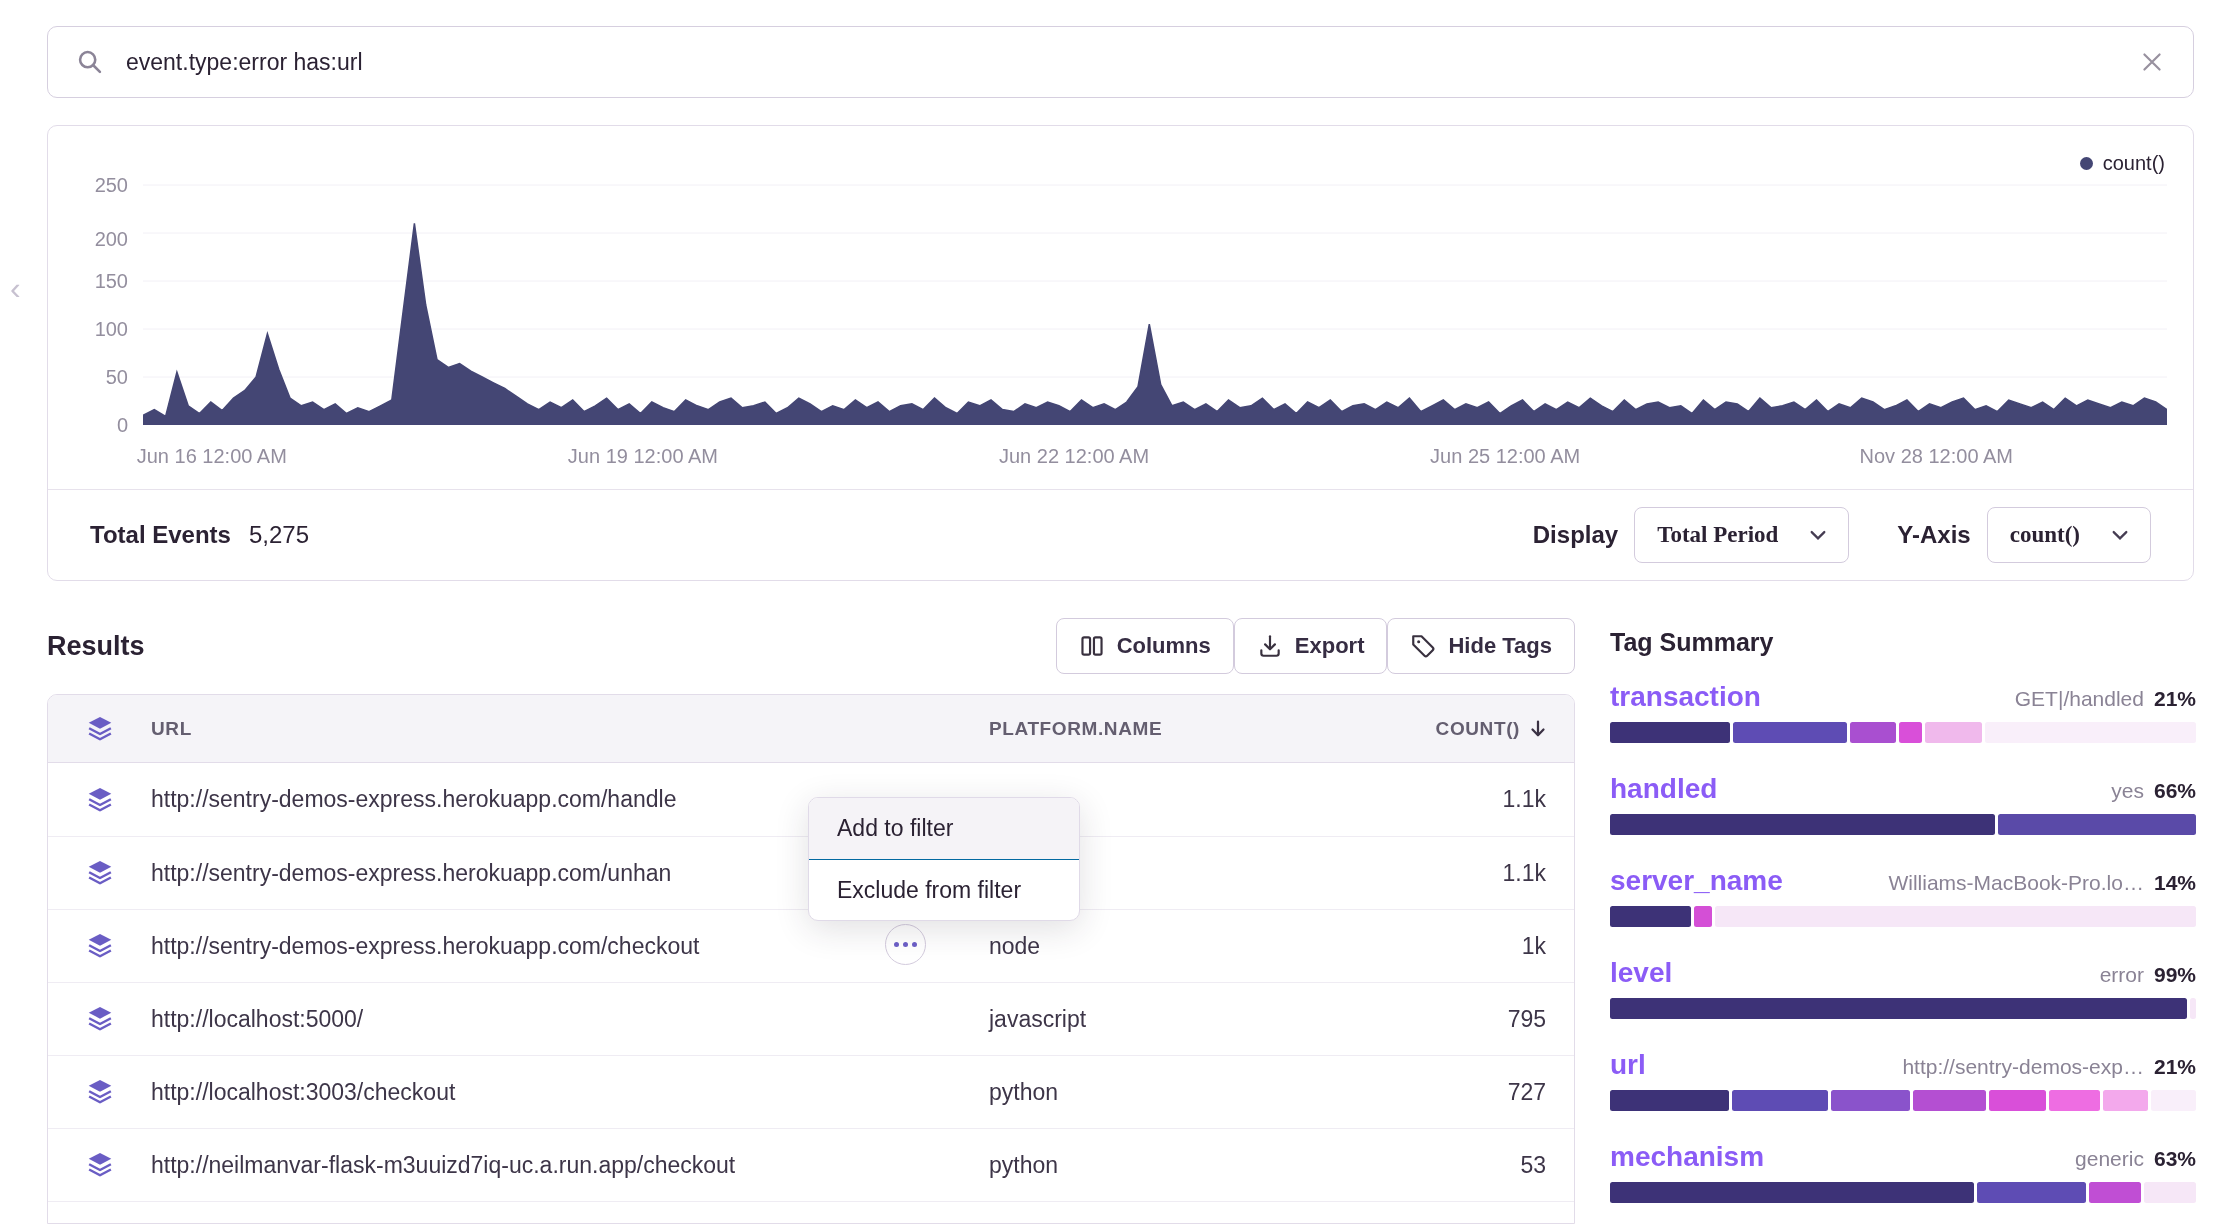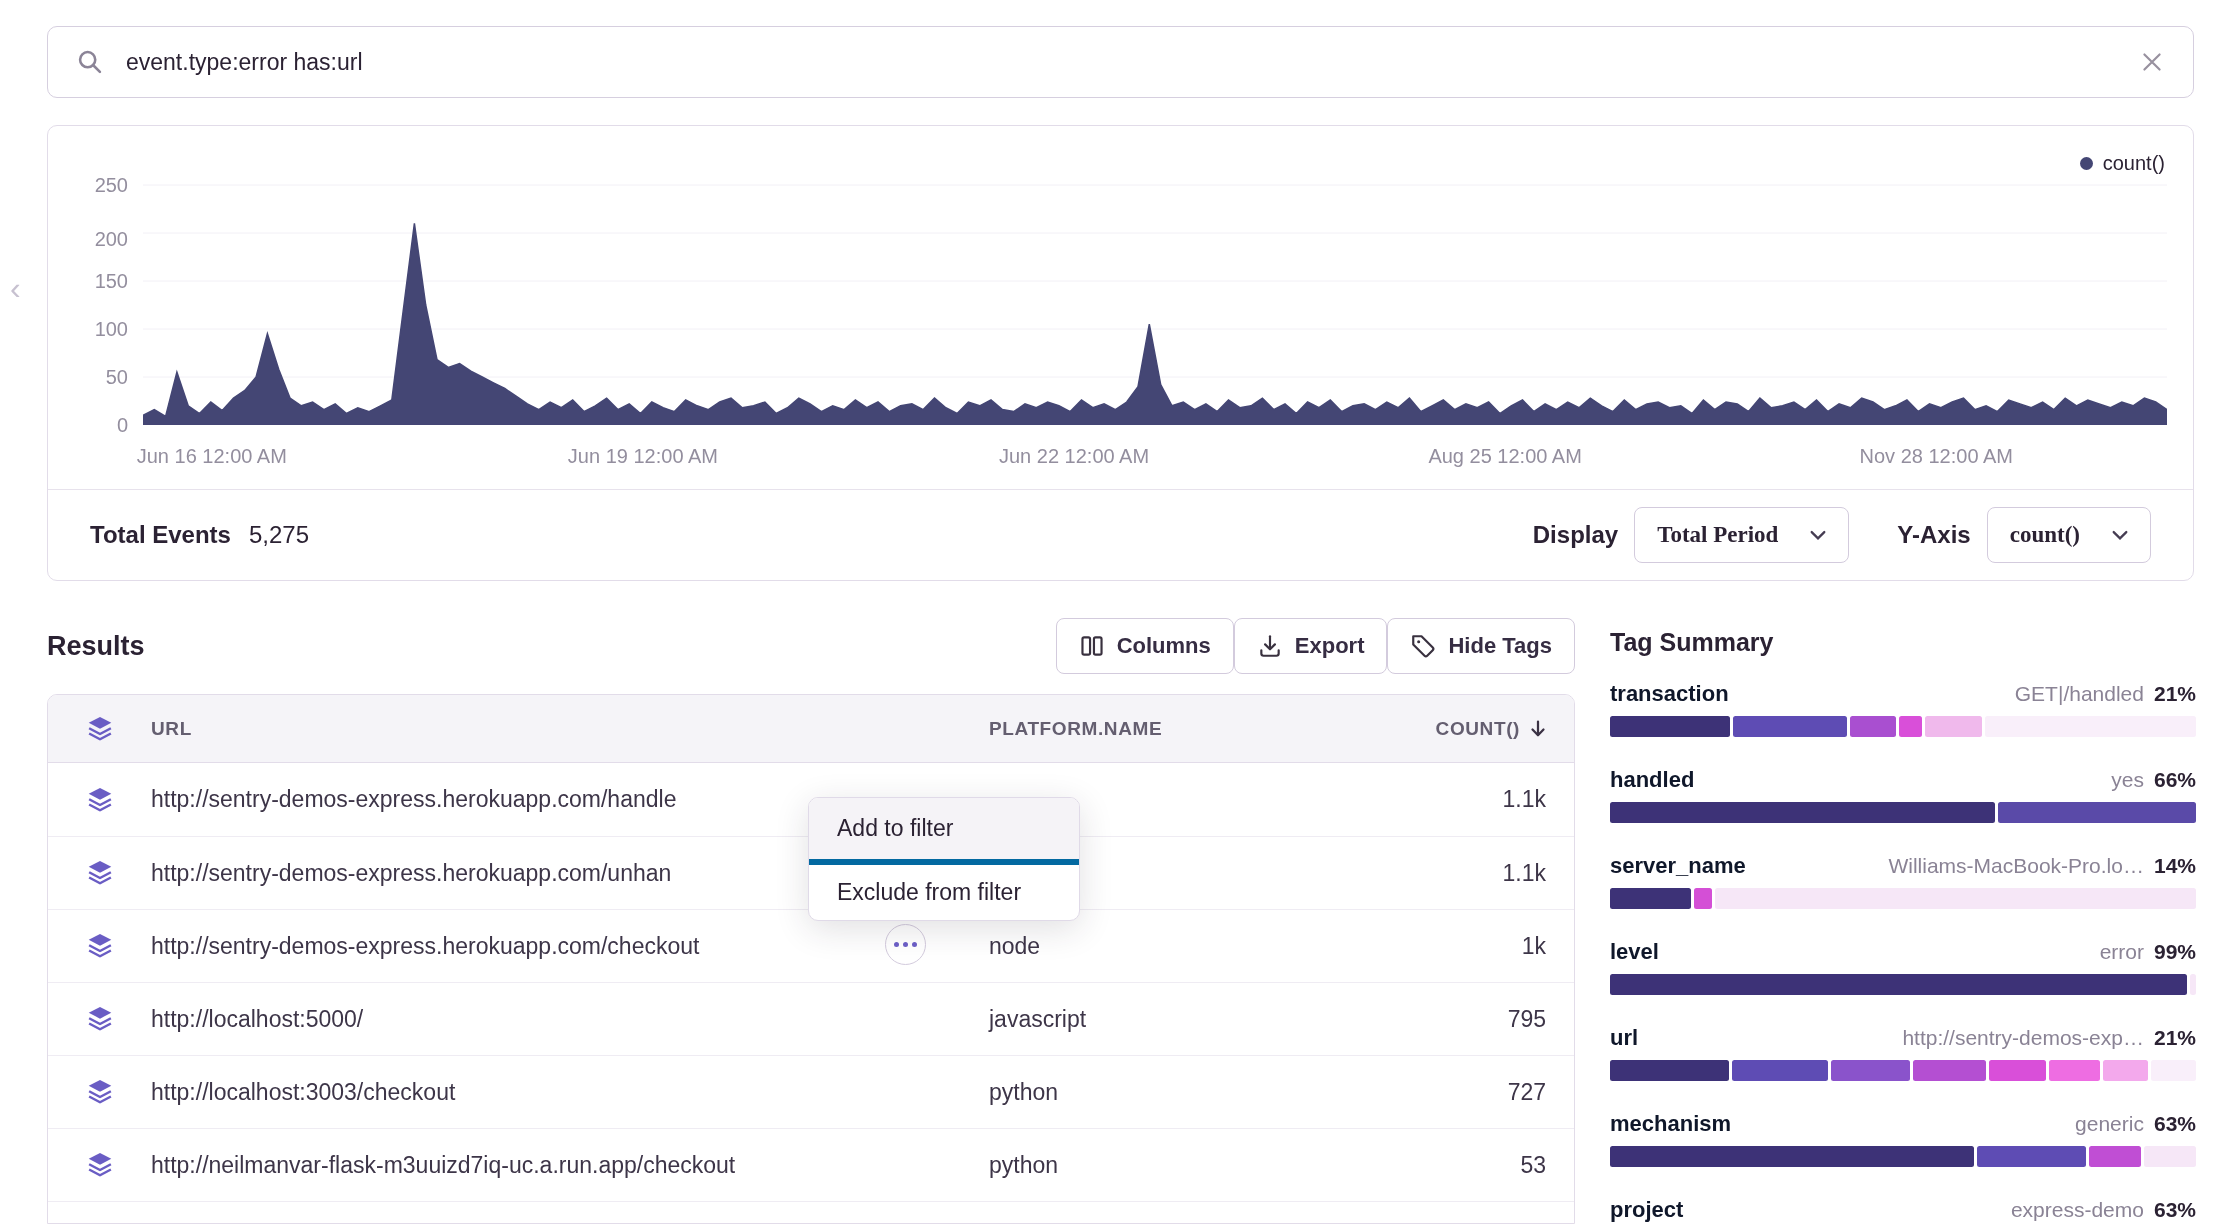--- a/index.html
+++ b/index.html
@@ -78,27 +78,27 @@
     z-index:10; cursor:pointer;
   }
   .dot{ width:5px; height:5px; border-radius:50%; background:#6c5fc7; }
   .menu{
     position:absolute; left:808px; top:797px; width:272px; z-index:30;
     background:#fff; border:1.5px solid #e0dae8; border-radius:10px; overflow:hidden;
     box-shadow:0 8px 34px rgba(43,34,51,.14);
   }
   .menu-item{ height:61px; display:flex; align-items:center; padding:0 28px; font-size:23px; color:#2b2233; cursor:pointer; }
   .menu-item.active{ background:#f5f3f7; }
-  .menu-item + .menu-item{ border-top:6px solid #0369a1; }
+  .menu-item + .menu-item{ border-top:1px solid #0369a1; }
   
   .tags{ position:absolute; left:1610px; top:628px; width:586px; height:596px; overflow:hidden; }
   .tags-title{ font-size:25px; font-weight:700; margin:0 0 24px 0; color:#2b2233; }
   .tagblock{ margin-bottom:30px; }
   .tagrow{ display:flex; align-items:baseline; }
-  .tagname{ font-size:22px; font-weight:700; color:#0f172a; }
+  .tagname{ font-size:28px; font-weight:700; color:#8b5cf6; }
   .tagval{ margin-left:auto; font-size:21px; color:#8a8395; white-space:nowrap; }
   .tagpct{ margin-left:10px; font-size:21px; font-weight:700; color:#2b2233; }
   .tagbar{ display:flex; gap:3px; height:21px; margin-top:9px; }
   .seg{ height:100%; border-radius:2.5px; }
   
   .edge-handle{ position:absolute; left:10px; top:272px; font-size:32px; color:#c7c1d0; line-height:32px; }
 </style>
 </head>
 <body>
 
@@ -154,21 +154,21 @@
   </div>
 <span class="ylab" style="top: 45px;">250</span>
     <span class="ylab" style="top: 99px;">200</span>
     <span class="ylab" style="top: 141px;">150</span>
     <span class="ylab" style="top: 189px;">100</span>
     <span class="ylab" style="top: 237px;">50</span>
     <span class="ylab" style="top: 285px;">0</span>
     <span class="xlab" style="left: 43.816px;">Jun 16 12:00 AM</span>
     <span class="xlab" style="left: 474.928px;">Jun 19 12:00 AM</span>
     <span class="xlab" style="left: 906.04px;">Jun 22 12:00 AM</span>
-    <span class="xlab" style="left: 1337.15px;">Aug 25 12:00 AM</span>
+    <span class="xlab" style="left: 1337.15px;">Jun 25 12:00 AM</span>
     <span class="xlab" style="left: 1768.26px;">Nov 28 12:00 AM</span>
   </div>
 
 <div class="results-bar">
   <span class="results-title">Results</span>
   <div class="btn-group">
     <button class="btn">
       <svg width="26" height="26" viewBox="0 0 24 24">
         <rect x="3.2" y="4" width="7" height="16" rx="1.5" fill="none" stroke="#39313f" stroke-width="2"></rect>
         <rect x="13.8" y="4" width="7" height="16" rx="1.5" fill="none" stroke="#39313f" stroke-width="2"></rect>

